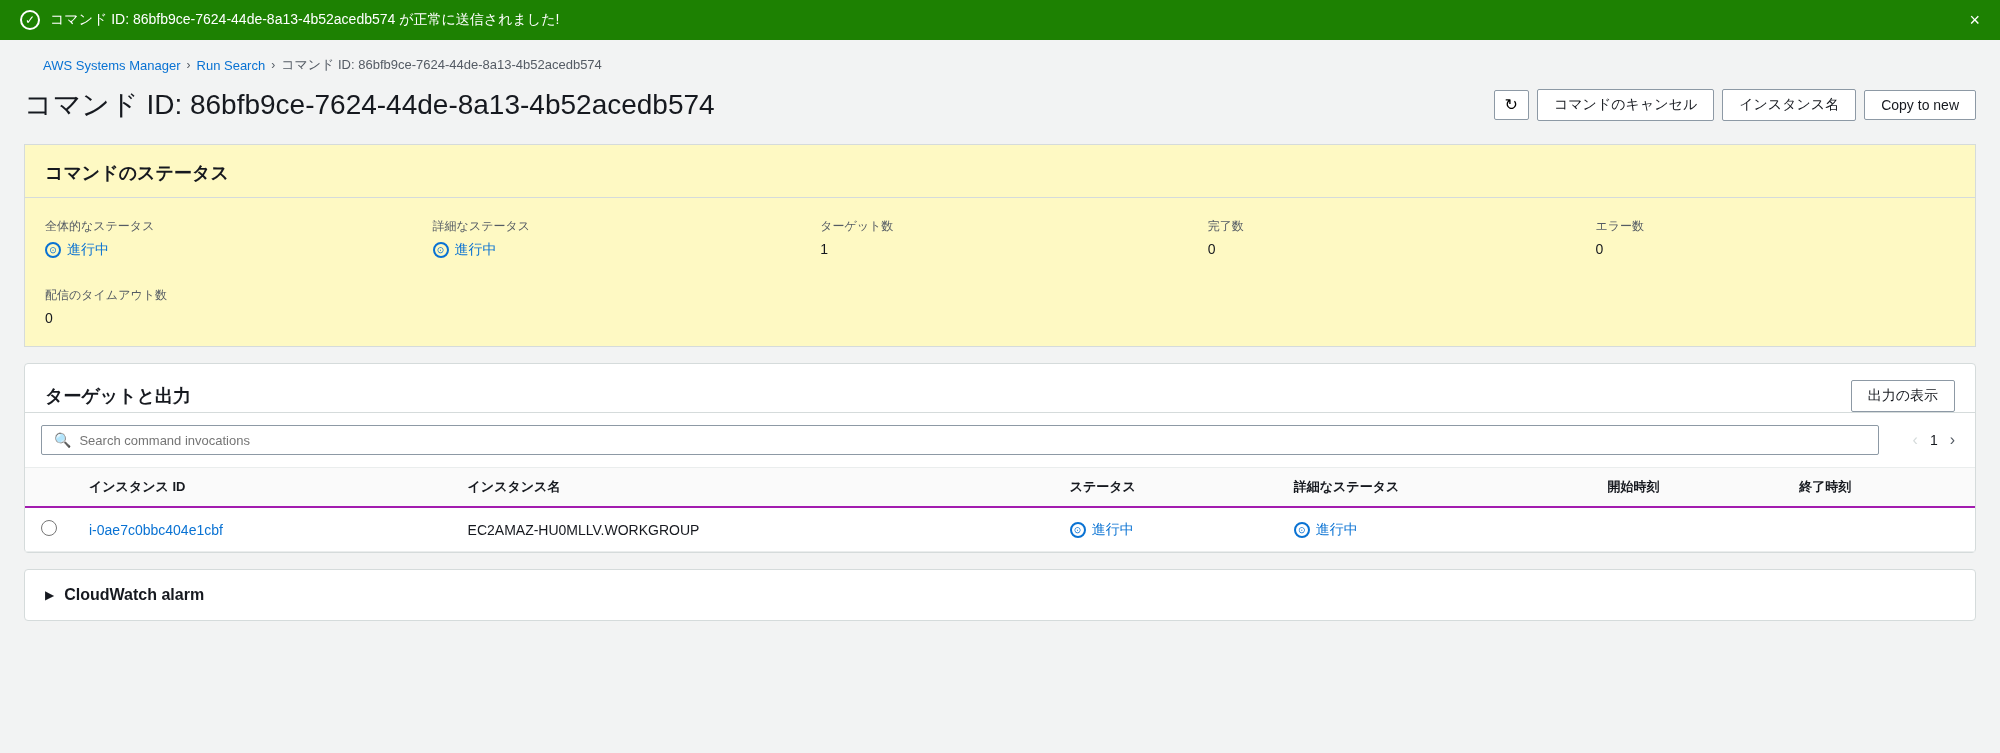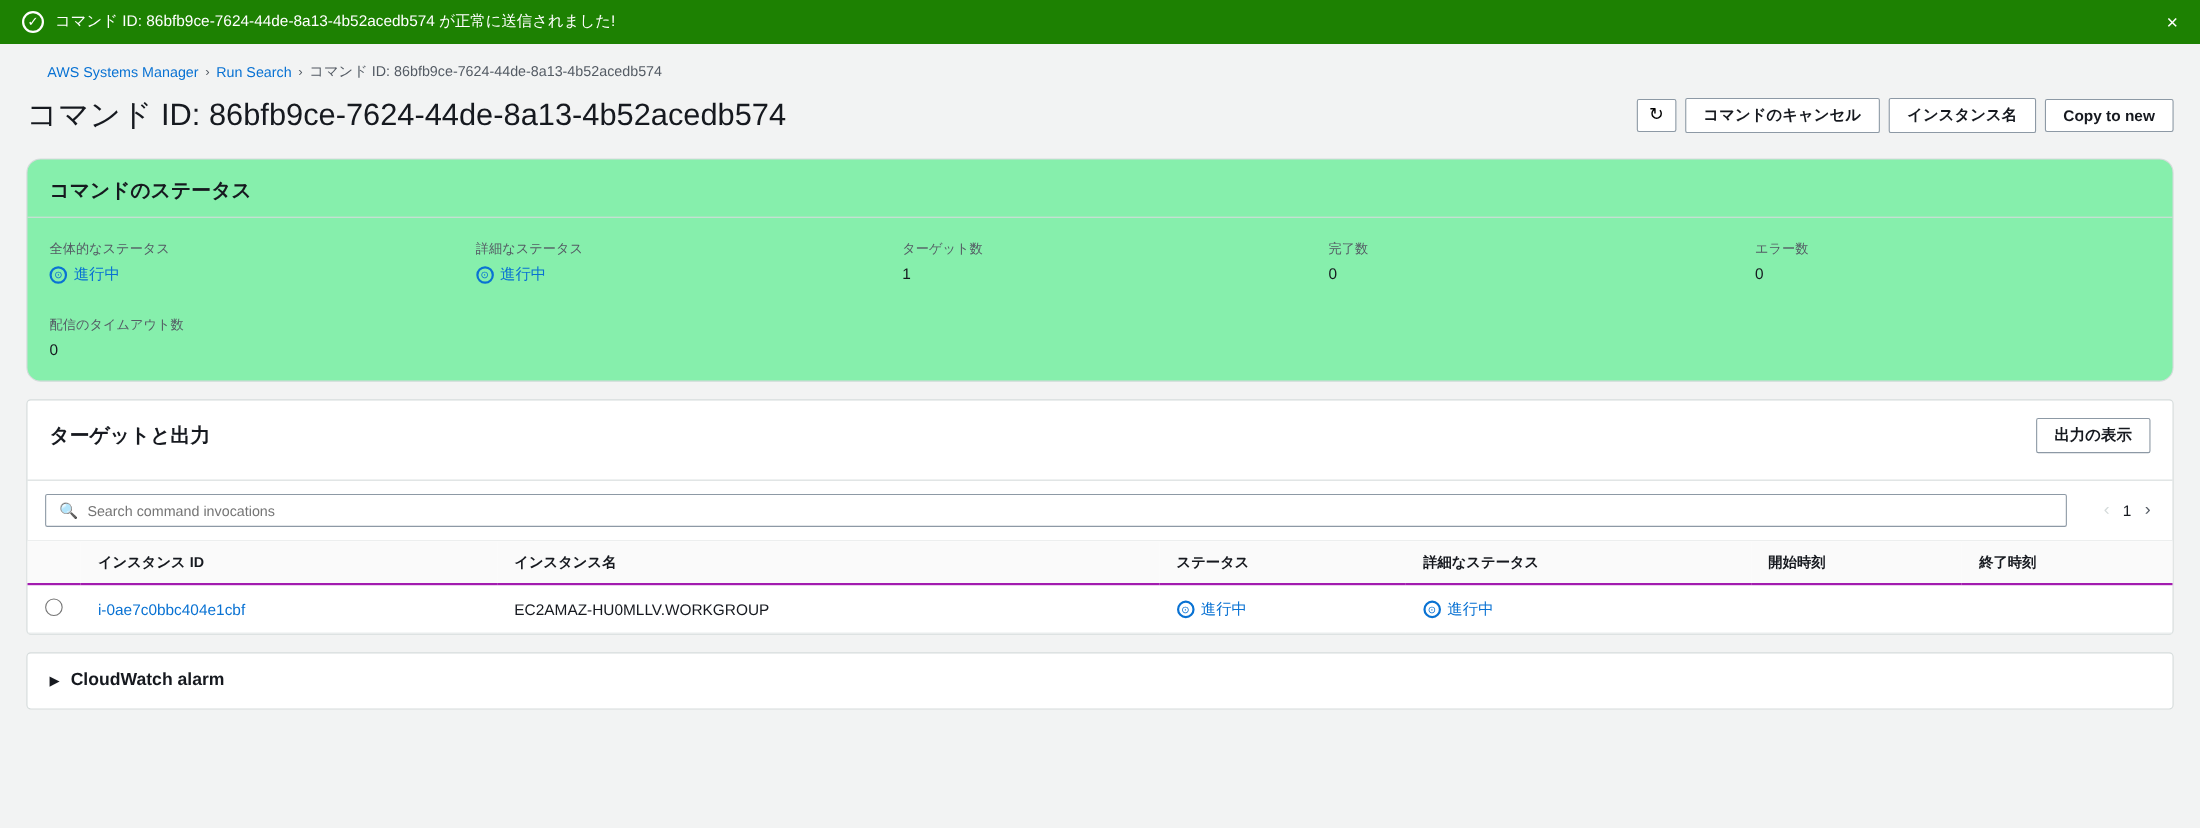--- a/index.html
+++ b/index.html
@@ -89,37 +89,36 @@
     }
     .btn {
       padding: 6px 16px;
       font-size: 14px;
       border: 1px solid #8d99a5;
       background: #fff;
       color: #16191f;
       cursor: pointer;
       border-radius: 2px;
       white-space: nowrap;
-      font-weight: bold;
     }
     .btn-icon {
       padding: 6px 10px;
       border: 1px solid #8d99a5;
       background: #fff;
       cursor: pointer;
       border-radius: 2px;
       font-size: 16px;
       line-height: 1;
     }
 
     
     .card {
-      background: #86efac;
+      background: #fef9c3;
       border: 1px solid #d5dbdb;
-      border-radius: 13px;
+      border-radius: 0;
       margin-bottom: 16px;
     }
     .card-header {
       padding: 16px 20px 12px;
       border-bottom: 1px solid #d5dbdb;
     }
     .card-title {
       font-size: 18px;
       font-weight: 700;
       color: #16191f;
@@ -163,21 +162,21 @@
     .targets-card {
       background: #fff;
       border: 1px solid #d5dbdb;
       border-radius: 4px;
       margin-bottom: 16px;
     }
     .targets-header {
       display: flex;
       align-items: center;
       justify-content: space-between;
-      padding: 16px 20px 24px;
+      padding: 16px 20px 0;
       border-bottom: 1px solid #d5dbdb;
     }
 
     
     .search-container {
       padding: 12px 16px;
       display: flex;
       align-items: center;
       justify-content: space-between;
       border-bottom: 1px solid #eaeded;

